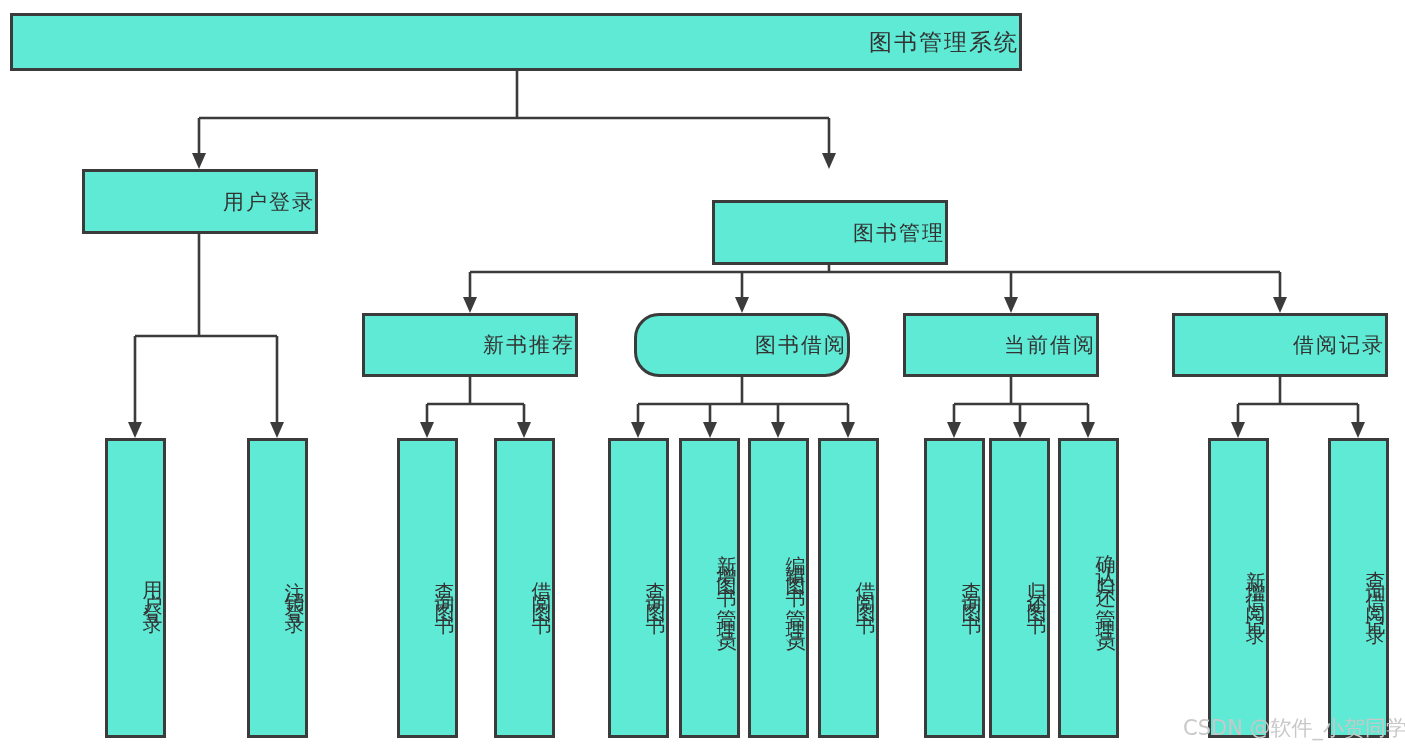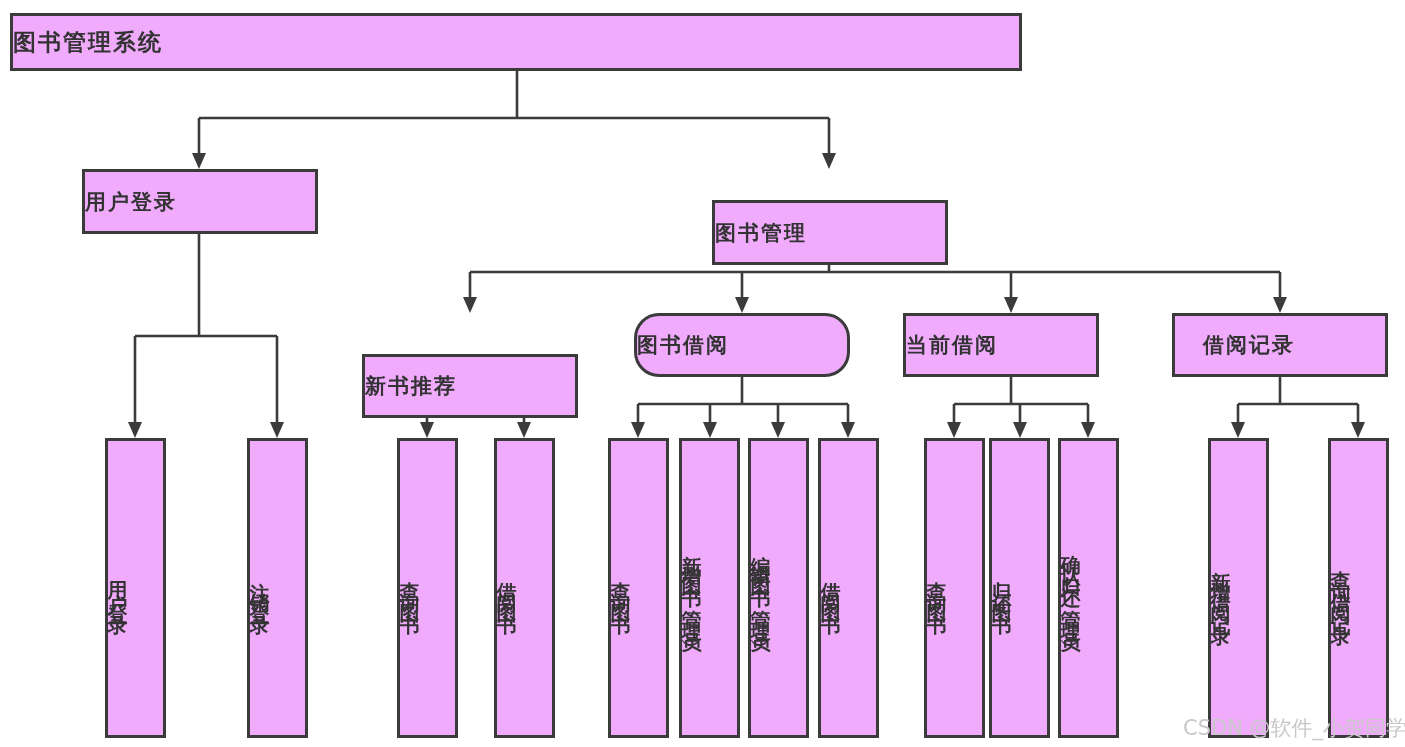--- a/index.html
+++ b/index.html
@@ -28,26 +28,25 @@
     stroke: var(--line);
     stroke-width: 2.6;
     fill: none;
   }
   svg.connectors polygon {
     fill: var(--line);
     stroke: none;
   }
   .box {
     position: absolute;
-    background: #f0abfc;
+    background: #5eead4;
     border: 3px solid var(--line);
     display: flex;
     align-items: center;
-    justify-content: flex-start;
-    font-weight: bold;
+    justify-content: flex-end;
   }
   .hbox span {
     font-size: 21px;
     letter-spacing: 2px;
     color: var(--text);
     white-space: nowrap;
   }
   .root span { font-size: 23px; }
   .leaf {
     width: 61px;
@@ -158,21 +157,21 @@
     <span>图书管理系统</span>
   </div>
 
   <div class="box hbox" style="left:82px; top:169px; width:236px; height:65px;">
     <span>用户登录</span>
   </div>
   <div class="box hbox" style="left:712px; top:169px; width:236px; height:65px;margin-top:31px;">
     <span>图书管理</span>
   </div>
 
-  <div class="box hbox" style="left:362px; top:313px; width:216px; height:64px;margin-top:41px;">
+  <div class="box hbox" style="left:362px; top:313px; width:216px; height:64px;">
     <span>新书推荐</span>
   </div>
   <div class="box hbox" style="left:634px; top:313px; width:216px; height:64px;border-radius:25px;">
     <span>图书借阅</span>
   </div>
   <div class="box hbox" style="left:903px; top:313px; width:196px; height:64px;">
     <span>当前借阅</span>
   </div>
   <div class="box hbox" style="left:1172px; top:313px; width:216px; height:64px;padding-left:28px;">
     <span>借阅记录</span>

